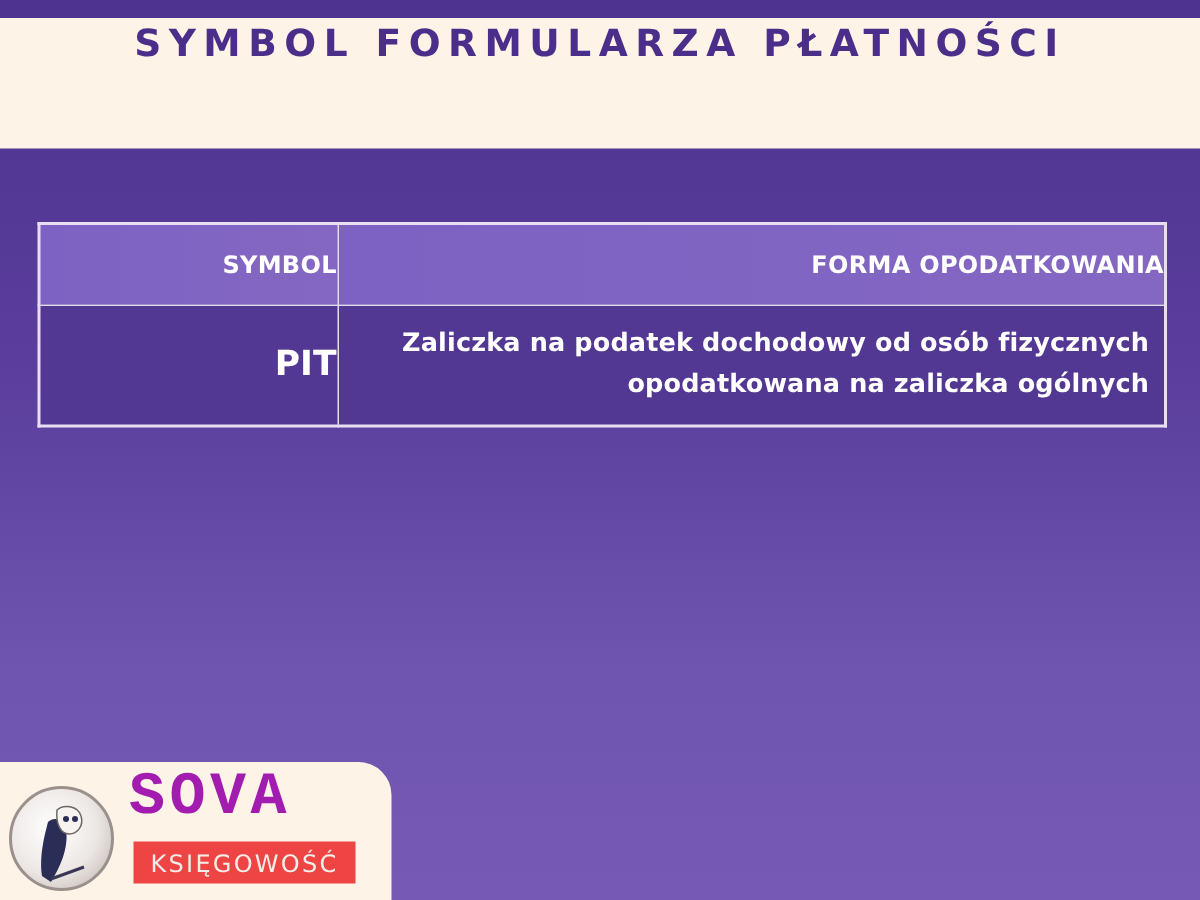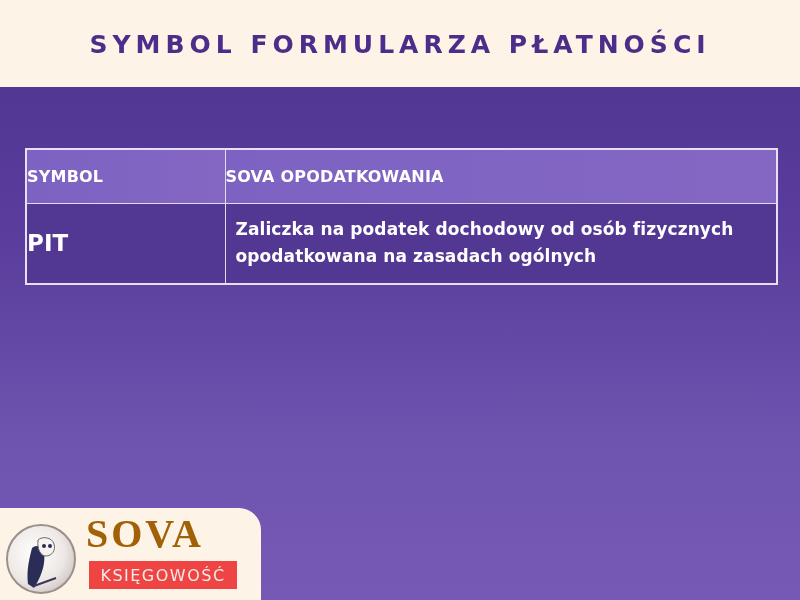--- a/index.html
+++ b/index.html
@@ -3,44 +3,44 @@
   <meta charset="utf-8">
   <style>
     * { margin: 0; padding: 0; box-sizing: border-box; }
     html, body { width: 800px; height: 600px; overflow: hidden; }
     body {
       position: relative;
       font-family: "DejaVu Sans", sans-serif;
       background: linear-gradient(180deg, #4e3390 0%, #5a3d9c 40%, #6f55b0 75%, #7659b4 100%);
     }
     .header {
-      position: absolute; left: 0; top: 0; width: 800px; height: 87px;
+      position: absolute; left: 0; top: 12px; width: 800px; height: 87px;
       background: #fdf3e6;
-      display: flex; align-items: center; justify-content: center;
+      display: flex; justify-content: center;
     }
     .header h1 {
       font-family: "DejaVu Sans", sans-serif;
       font-weight: bold;
       font-size: 25px;
       letter-spacing: 5px;
       color: #4b2d8a;
       margin-top: 2px;
     }
     .table-wrap {
       position: absolute; left: 25px; top: 148px; width: 753px;
     }
     table {
       width: 100%;
       border-collapse: collapse;
       border: 2px solid #e8e0f2;
     }
     th, td {
       border: 1.5px solid #e3dcef;
       color: #ffffff;
-      text-align: left;
+      text-align: right;
       font-weight: bold;
     }
     th {
       background: linear-gradient(90deg, #7d62c3, #8467c2);
       height: 54px;
       font-size: 16px;
       letter-spacing: 0.2px;
     }
     td {
       height: 81px;
@@ -60,23 +60,23 @@
     }
     .owl {
       position: absolute; left: 6px; top: 16px; width: 70px; height: 70px;
       border-radius: 50%;
       background: radial-gradient(circle at 40% 40%, #ffffff 0%, #ece7e4 55%, #cfc6c2 80%, #a69b97 100%);
       border: 2px solid #9b908c;
       overflow: hidden;
     }
     .brand {
       position: absolute; left: 86px; top: 2px;
-      font-family: Liberation Serif, serif;
+      font-family: Liberation Mono, monospace;
       font-weight: bold; font-size: 40px; letter-spacing: 3px;
-      color: #a16207;
+      color: #a21caf;
     }
     .sub-tag {
       position: absolute; left: 89px; top: 53px; width: 148px; height: 28px;
       background: #ef4444;
       color: #f2ede8;
       font-family: "DejaVu Sans", sans-serif;
       font-size: 16px; letter-spacing: 1.5px;
       display: flex; align-items: center; justify-content: center;
       font-weight: normal;
     }
@@ -86,29 +86,29 @@
 
 <div class="header">
   <h1>SYMBOL FORMULARZA PŁATNOŚCI</h1>
 </div>
 
 <div class="table-wrap">
   <table>
     <thead>
       <tr>
         <th>SYMBOL</th>
-        <th>SOVA OPODATKOWANIA</th>
+        <th>FORMA OPODATKOWANIA</th>
       </tr>
     </thead>
     <tbody>
       <tr class="r1">
         <td class="sym">PIT</td>
         <td class="desc">
           <span>Zaliczka na podatek dochodowy od osób fizycznych</span><br>
-          <span>opodatkowana na zasadach ogólnych</span>
+          <span>opodatkowana na zaliczka ogólnych</span>
         </td>
       </tr>
     </tbody>
   </table>
 </div>
 
 <div class="logo-box">
   <div class="owl">
     <svg width="70" height="70" viewBox="0 0 70 70">
       <path d="M24 22 C22 30 18 44 20 58 L26 62 C32 52 38 40 36 26 C34 20 28 18 24 22 Z" fill="#2a2d55"></path>

